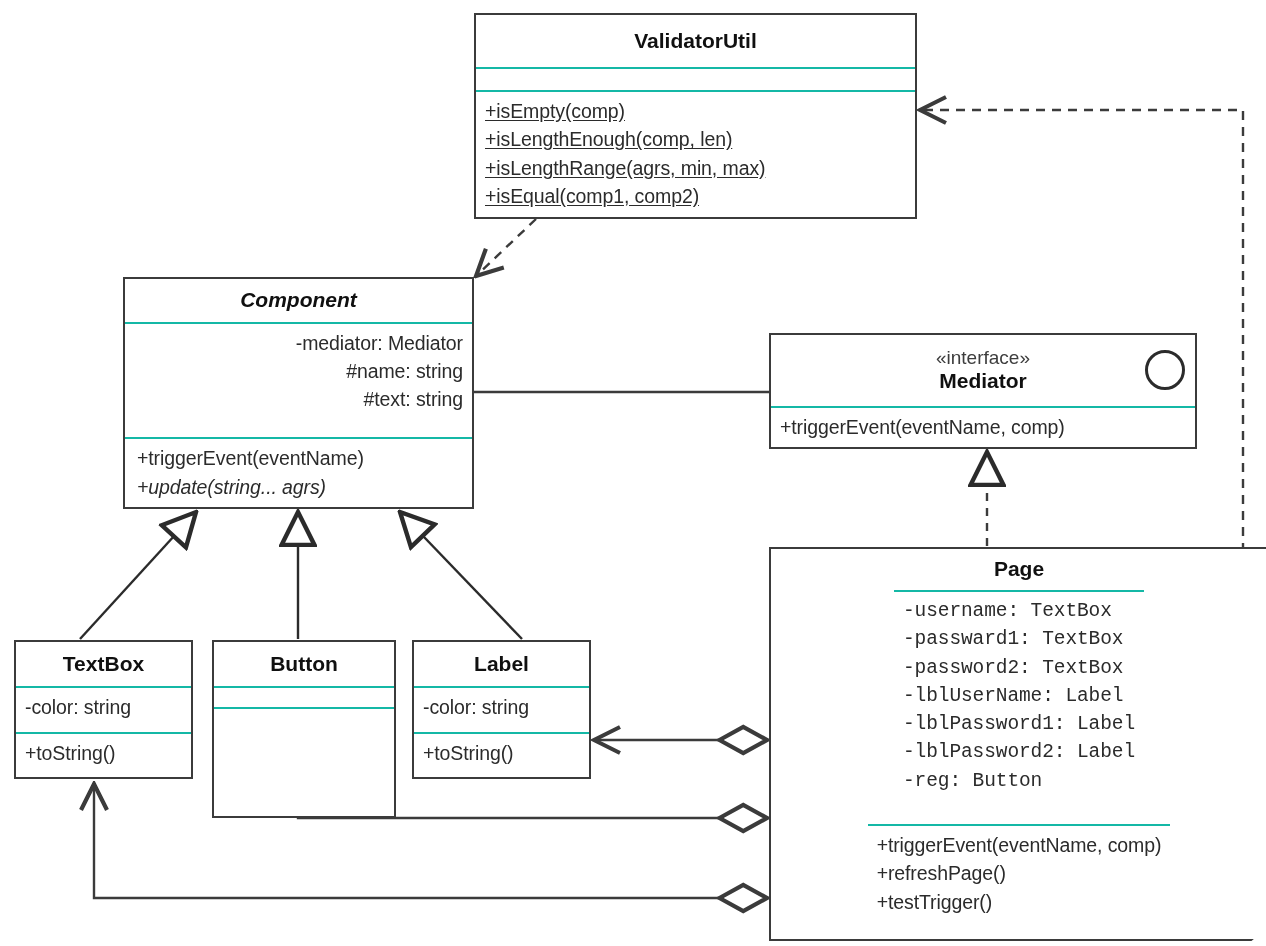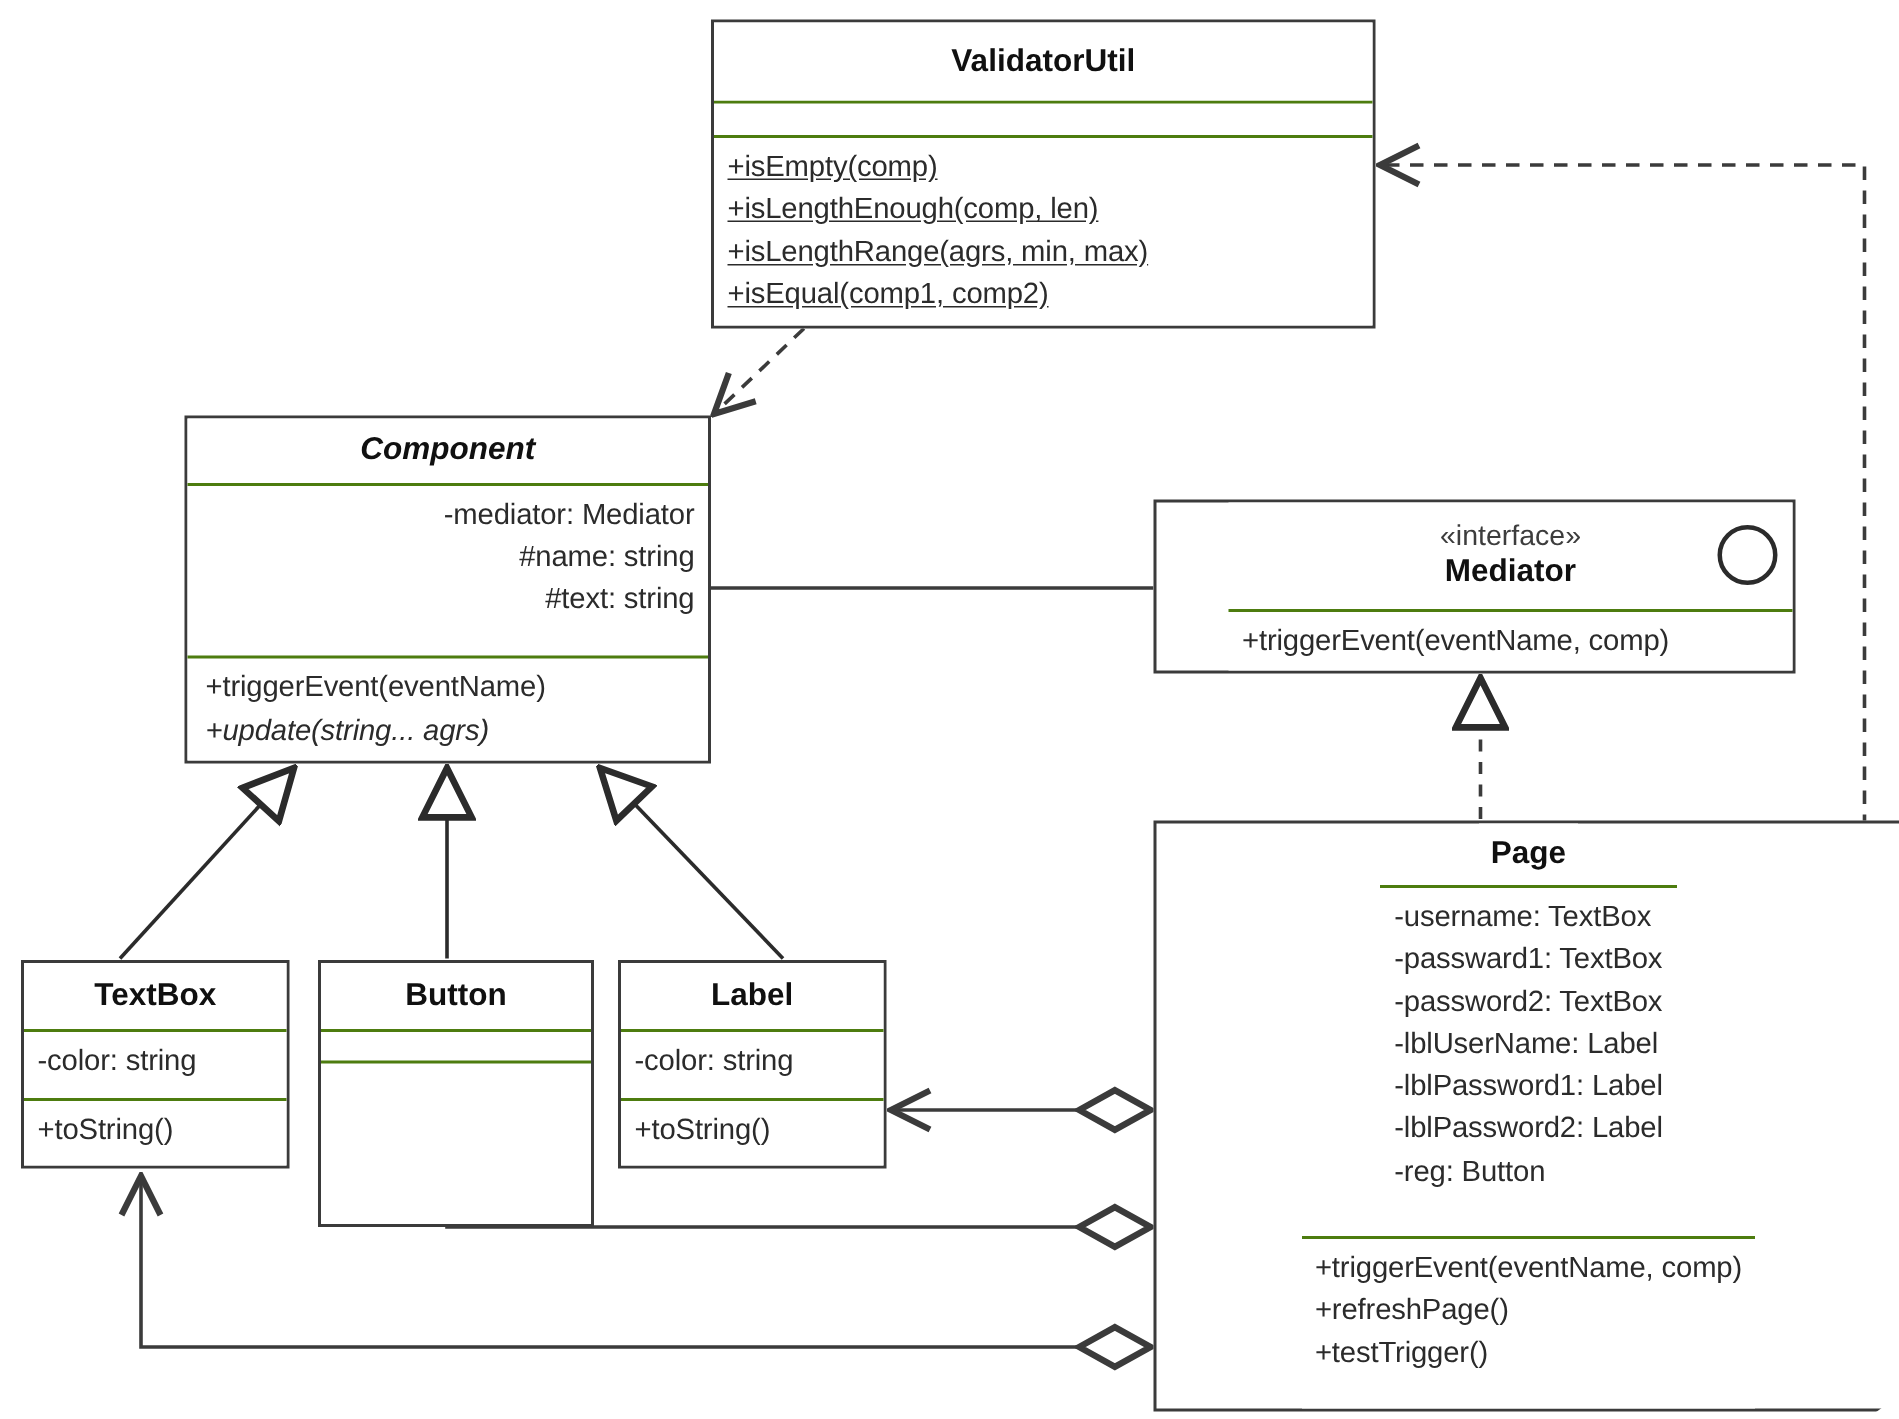--- a/index.html
+++ b/index.html
@@ -24,21 +24,21 @@
     background: #ffffff;
     display: flex;
     flex-direction: column;
     z-index: 5;
   }
   .compartment {
     box-sizing: border-box;
     background: #ffffff;
   }
   .compartment + .compartment {
-    border-top: 2px solid #4d7c0f;
+    border-top: 2px solid #14b8a6;
   }
   .c-header {
     display: flex;
     flex-direction: column;
     align-items: center;
     justify-content: center;
     padding: 6px 8px;
     position: relative;
   }
   .c-title {
@@ -191,36 +191,36 @@
       <div class="member">-mediator: Mediator</div>
       <div class="member">#name: string</div>
       <div class="member">#text: string</div>
     </div>
     <div class="compartment c-body" style="flex:1;padding-left:12px;">
       <div class="member">+triggerEvent(eventName)</div>
       <div class="member abstract">+update(string... agrs)</div>
     </div>
   </div>
 
-  <div class="uml-class" id="box-mediator" style="left:769px; top:333px; width:428px; height:116px;padding-left:48px;">
+  <div class="uml-class" id="box-mediator" style="left:769px; top:333px; width:428px; height:116px;">
     <div class="compartment c-header" style="height:80px;">
       <div class="c-stereotype">«interface»</div>
       <div class="c-title">Mediator</div>
       <span class="lollipop" style="right:10px; top:15px;"></span>
     </div>
     <div class="compartment c-body" style="flex:1;">
       <div class="member">+triggerEvent(eventName, comp)</div>
     </div>
   </div>
 
   <div class="uml-class" id="box-page" style="left:769px; top:547px; width:500px; height:394px;align-items:center;">
     <div class="compartment c-header" style="height:41px;">
       <div class="c-title">Page</div>
     </div>
-    <div class="compartment c-body" style="height:234px;">
+    <div class="compartment c-body" style="height:234px;font-family:Liberation Mono, monospace;">
       <div class="member">-username: TextBox</div>
       <div class="member">-passward1: TextBox</div>
       <div class="member">-password2: TextBox</div>
       <div class="member">-lblUserName: Label</div>
       <div class="member">-lblPassword1: Label</div>
       <div class="member">-lblPassword2: Label</div>
       <div class="member">-reg: Button</div>
     </div>
     <div class="compartment c-body" style="flex:1;">
       <div class="member">+triggerEvent(eventName, comp)</div>

